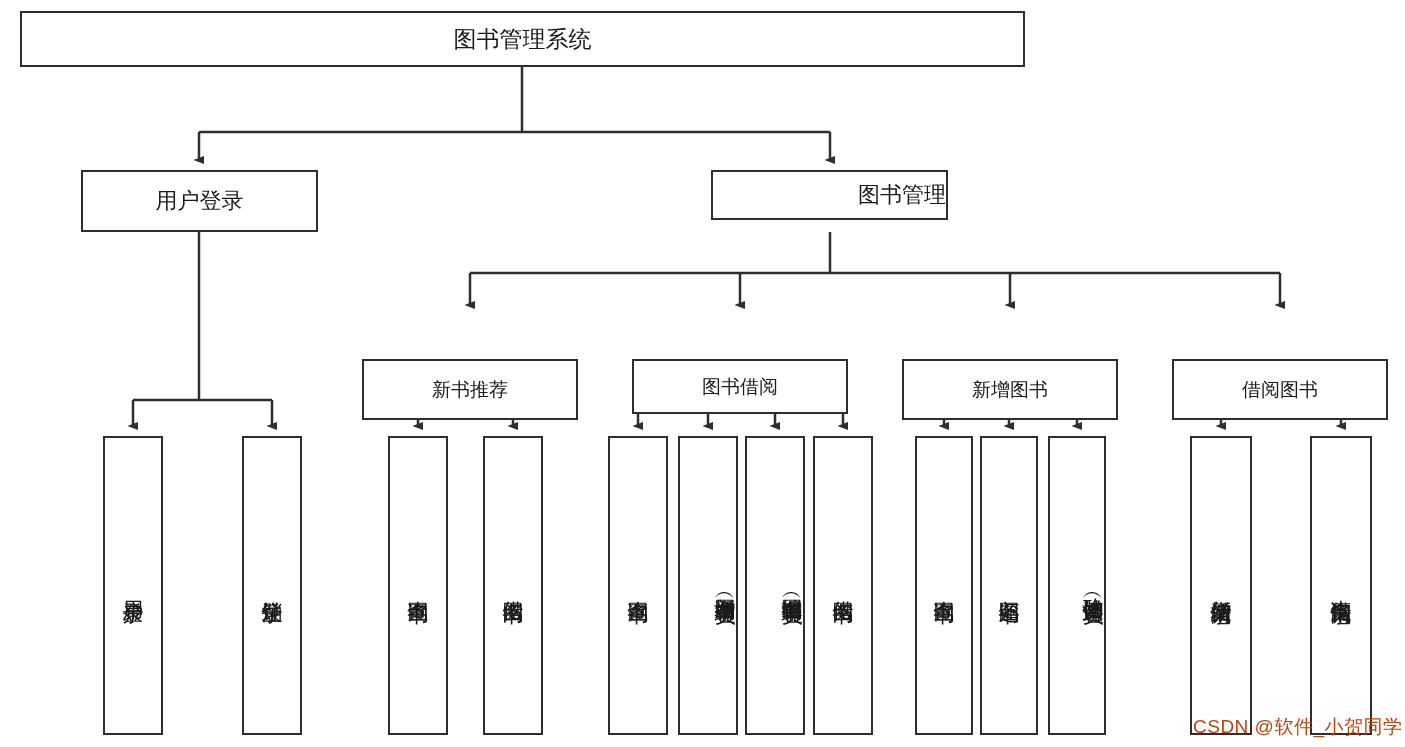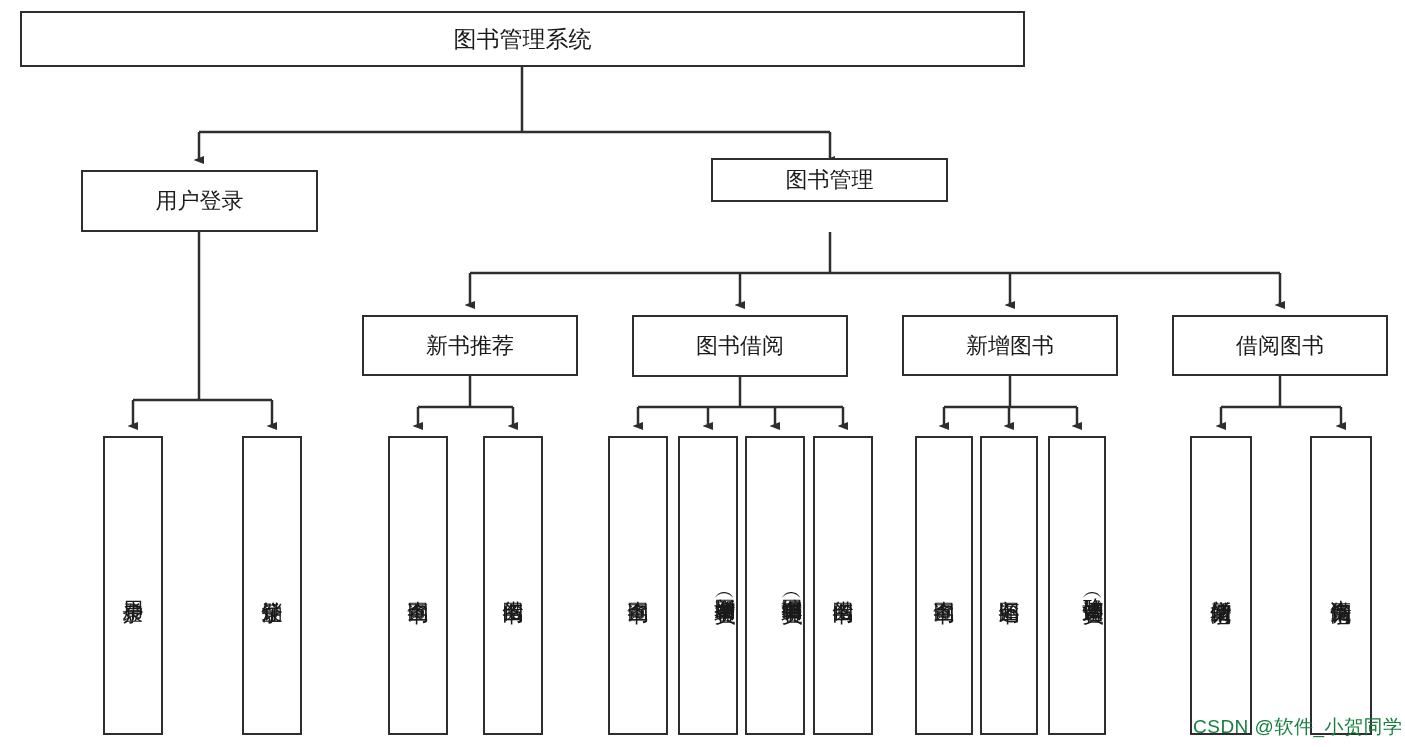--- a/index.html
+++ b/index.html
@@ -35,40 +35,41 @@
     justify-content: center;
     color: #1a1a1a;
   }
   .node.root {
     font-size: 23px;
   }
   .node.lvl2 {
     font-size: 22px;
   }
   .node.lvl3 {
-    font-size: 22px;
+    font-size: 19px;
+    margin-top: 44px;
   }
   .node.leaf {
     font-size: 21px;
     writing-mode: vertical-rl;
     text-orientation: upright;
     letter-spacing: 1px;
     line-height: 1.05;
     padding-top: 6px;
     padding-bottom: 6px;
     white-space: nowrap;
     align-items: flex-start;
     justify-content: center;
   }
   .node.leaf.centered {
     align-items: center;
   }
   .watermark {
     position: absolute;
-    color: #15803d;
+    color: #c2410c;
     font-size: 19px;
     letter-spacing: 0.5px;
     white-space: nowrap;
   }
 </style>
 </head>
 <body>
 
 <div id="canvas">
 
@@ -122,28 +123,28 @@
     </g>
   </svg>
 
   <div class="node root" style="left:20px; top:11px; width:1005px; height:56px;justify-content:center;">
     <span>图书管理系统</span>
   </div>
 
   <div class="node lvl2" style="left:81px; top:170px; width:237px; height:62px;">
     <span>用户登录</span>
   </div>
-  <div class="node lvl2" style="left:711px; top:158px; width:237px; height:44px;">
+  <div class="node lvl2" style="left:711px; top:170px; width:237px; height:50px;justify-content:flex-end;">
     <span>图书管理</span>
   </div>
 
   <div class="node lvl3" style="left:362px; top:315px; width:216px; height:61px;">
     <span>新书推荐</span>
   </div>
-  <div class="node lvl3" style="left:632px; top:315px; width:216px; height:62px;">
+  <div class="node lvl3" style="left:632px; top:315px; width:216px; height:55px;">
     <span>图书借阅</span>
   </div>
   <div class="node lvl3" style="left:902px; top:315px; width:216px; height:61px;">
     <span>新增图书</span>
   </div>
   <div class="node lvl3" style="left:1172px; top:315px; width:216px; height:61px;">
     <span>借阅图书</span>
   </div>
 
   <div class="node leaf centered" style="left:103px; top:436px; width:60px; height:299px;">

